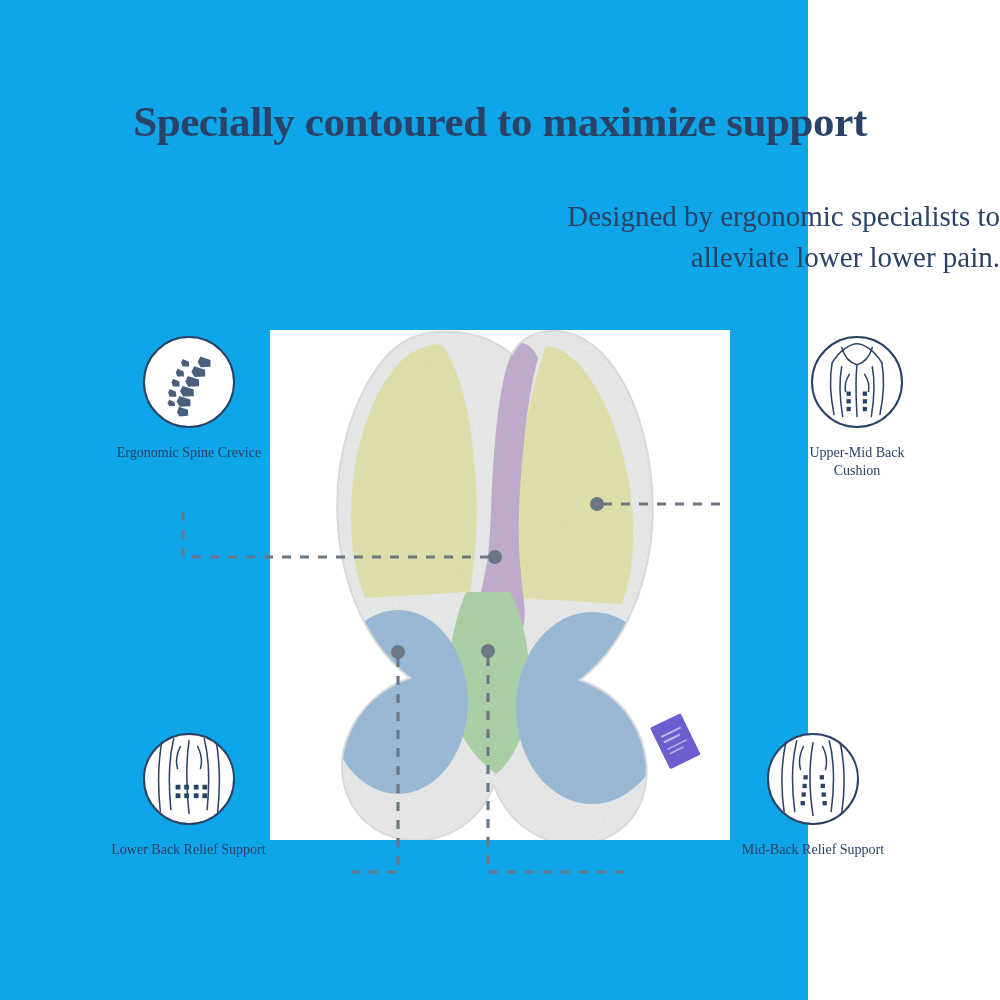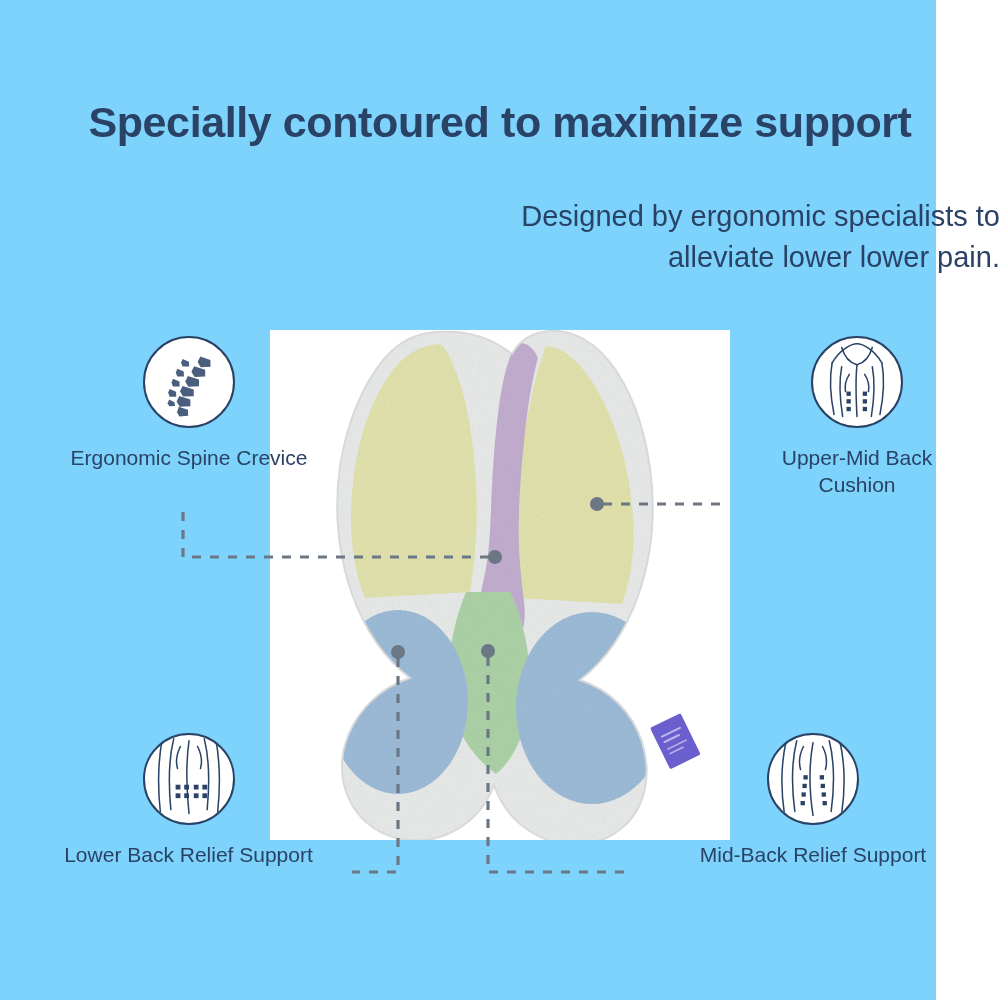--- a/index.html
+++ b/index.html
@@ -10,23 +10,24 @@
     width: 1000px;
     height: 1000px;
     background: #ffffff;
     font-family: "Liberation Sans", sans-serif;
     overflow: hidden;
     position: relative;
   }
 
   #infographic {
     position: relative;
-    width: 936px;
+    width: 808px;
     height: 1000px;
-    background: #7dd3fc;
+    background: #0ea5e9;
+    font-family: Liberation Serif, serif;
   }
 
   
   .headline {
     position: absolute;
     top: 98px;
     left: 0;
     width: 1000px;
     text-align: center;
     font-size: 43px;
@@ -62,21 +63,21 @@
     height: 92px;
     border: 2px solid #2a4265;
     border-radius: 50%;
     display: block;
     box-sizing: border-box;
     background: #ffffff;
     overflow: hidden;
   }
   .feature-label {
     margin-top: 16px;
-    font-size: 21px;
+    font-size: 14px;
     color: #2a4265;
     line-height: 1.3;
     white-space: pre-line;
   }
 
   #feature-spine      { top: 336px; left: 24px;  width: 330px; }
   #feature-upper      { top: 336px; left: 712px; width: 290px; }
   #feature-lower      { top: 733px; left: 16px;  width: 345px; }
   #feature-mid        { top: 733px; left: 638px; width: 350px; }
 

